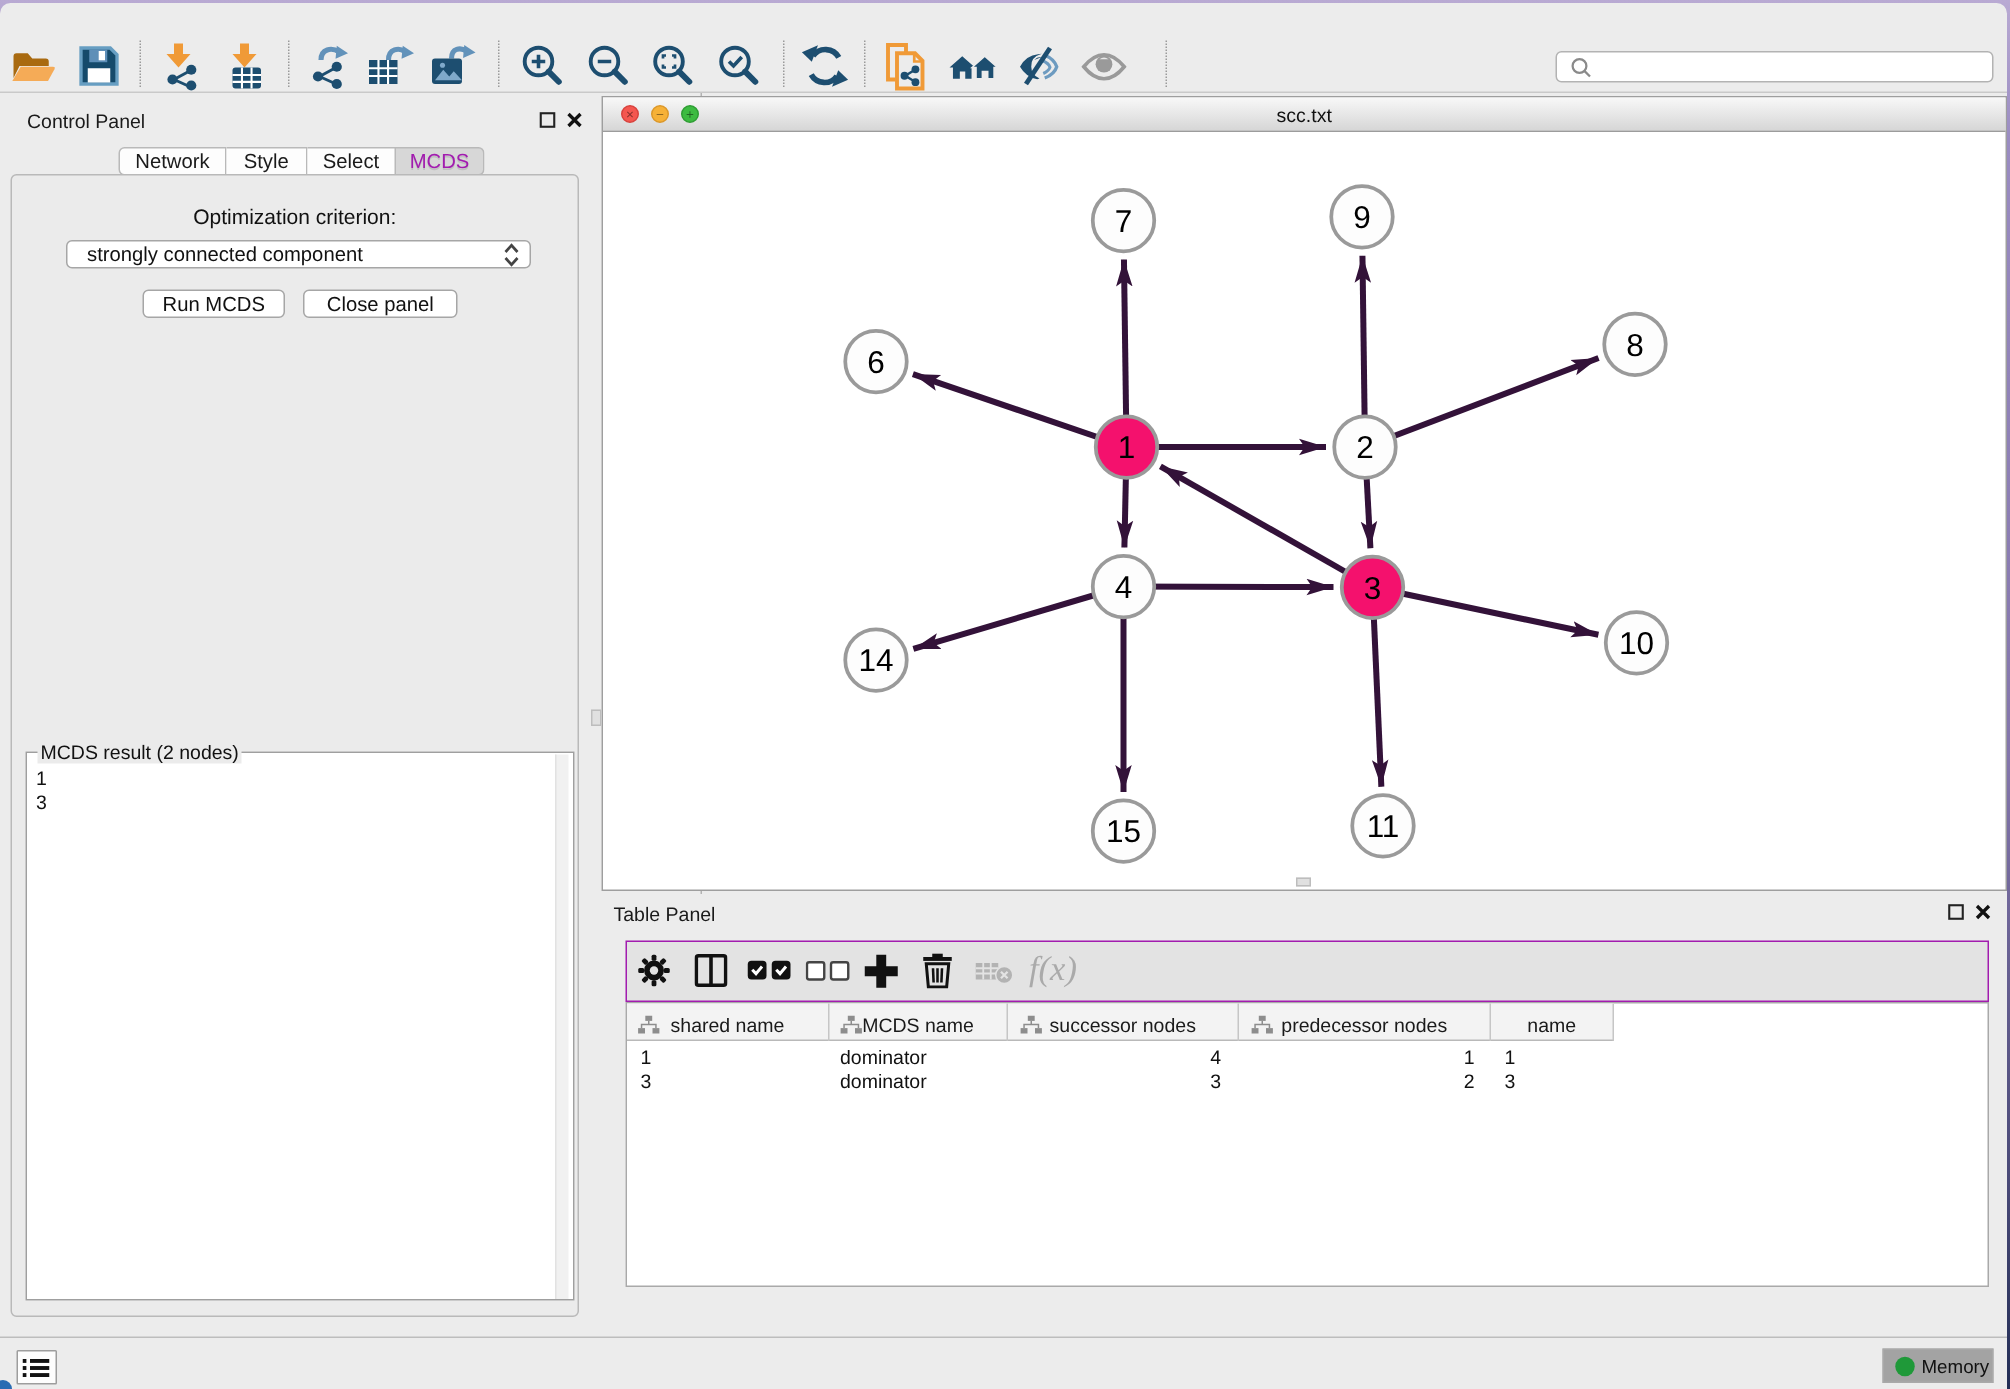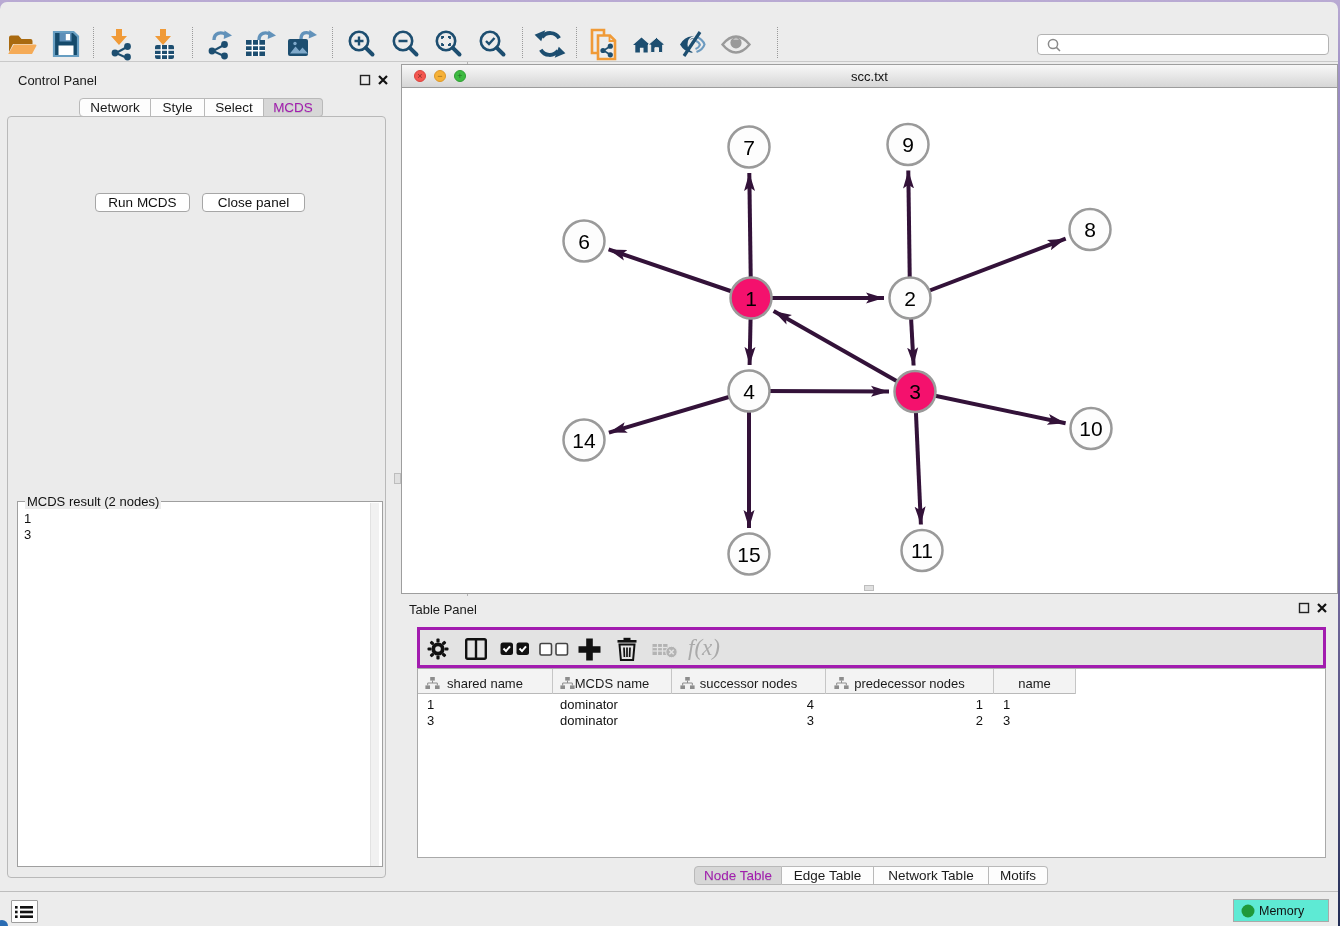--- a/index.html
+++ b/index.html
@@ -53,36 +53,36 @@
   background:#fff; border:1px solid #9e9e9e; }
 #nettitle { position:absolute; left:0; top:0; width:100%; height:23px;
   background:linear-gradient(#f8f8f8,#d6d6d6); border-bottom:1px solid #9c9c9c; }
 #nettitle .t { position:absolute; top:4px; left:0; width:100%; text-align:center;
   font-size:13px; color:#111; }
 .mac { position:absolute; top:5px; width:12px; height:12px; border-radius:50%;
   font-size:9px; line-height:11px; text-align:center; color:rgba(0,0,0,0.45); }
 #tpanel { position:absolute; left:401px; top:594px; width:937px; height:290px;
   background:#ececec; }
 #ttoolbar { position:absolute; left:16px; top:31px; width:909px; height:41px;
-  background:#e3e3e3; border:3px solid #a21caf; }
+  background:#e3e3e3; border:1px solid #a21caf; }
 #ttable { position:absolute; left:16px; top:72px; width:909px; height:190px;
   background:#fff; border:1px solid #a9a9a9; }
 #thead { position:absolute; left:0; top:0; width:658px; height:25px;
   background:#f3f3f3; border-bottom:1px solid #b9b9b9; }
 .hcell { position:absolute; top:0; height:25px; border-right:1px solid #c6c6c6;
   font-size:13px; color:#1a1a1a; text-align:center; line-height:29px; }
 .trow { position:absolute; font-size:13px; color:#111; height:16px; line-height:16px; }
 .tnum { text-align:right; }
 #btabs { position:absolute; left:293px; top:270px; display:flex; height:19px; font-size:13.5px; }
 #statusbar { position:absolute; left:0; top:889px; width:1338px; height:35px;
   background:#ececec; border-top:1px solid #bdbdbd; }
 #listbtn { position:absolute; left:11px; top:8px; width:27px; height:23px;
   background:#fdfdfd; border:1px solid #9d9d9d; border-radius:1px; }
-#membtn { position:absolute; right:9px; top:7px; width:96px; height:23px;
-  background:#5eead4; border:1px solid #a9a9a9; font-size:12.5px; color:#111; }
+#membtn { position:absolute; right:9px; top:7px; width:74px; height:23px;
+  background:#a3a3a3; border:1px solid #a9a9a9; font-size:12.5px; color:#111; }
 .wbtn { position:absolute; width:12px; height:12px; }
 </style>
 </head>
 <body>
 <div id="desk"></div>
 <div id="app">
   <div id="toolbar">
     <div class="ticon" style="left:5px;"><svg width="34" height="34" viewBox="0 0 34 34">
       <path fill="#a96a10" d="M4 27 V10.5 q0-2 2-2 h7.5 l3 3.5 h9 q2 0 2 2 V17 H8 l-4 8 z"></path>
       <path fill="#f5ab57" d="M8.8 17.5 h21.5 q1.8 0 1 1.6 L27 27 H3.2 z"></path>
@@ -223,20 +223,27 @@
     <svg class="wbtn" style="left:377px; top:12px;" viewBox="0 0 12 12">
         <path d="M2 2 L10 10 M10 2 L2 10" stroke="#111" stroke-width="2.2"></path>
       </svg>
     <div class="tabbar" style="left:79px; top:36px;">
       <div class="tab first" style="width:72px;">Network</div>
       <div class="tab" style="width:54px;text-align:center;">Style</div>
       <div class="tab" style="width:59px;">Select</div>
       <div class="tab last dis" style="width:59px;">MCDS</div>
     </div>
     <div id="cpane">
+      <div id="optlabel">Optimization criterion:</div>
+      <div id="optselect">strongly connected component
+        <svg width="12" height="16" viewBox="0 0 12 16" style="position:absolute; right:6px; top:1px;">
+          <path d="M2 6 L6 1.5 L10 6" fill="none" stroke="#444" stroke-width="1.8"></path>
+          <path d="M2 10 L6 14.5 L10 10" fill="none" stroke="#444" stroke-width="1.8"></path>
+        </svg>
+      </div>
       <div class="btn" style="left:87px; width:95px;">Run MCDS</div>
       <div class="btn" style="left:194px; width:103px;">Close panel</div>
       <div id="mcdsbox">
         <div id="mcdstext">1<br>3</div>
         <div id="mcdsscroll"></div>
       </div>
       <div id="mcdslegend">MCDS result (2 nodes)</div>
     </div>
   </div>
 
@@ -417,26 +424,20 @@
       <div class="trow" style="left:142px; top:28px;">dominator</div>
       <div class="trow tnum" style="left:296px; top:28px; width:100px;">4</div>
       <div class="trow tnum" style="left:465px; top:28px; width:100px;">1</div>
       <div class="trow" style="left:585px; top:28px;">1</div>
       <div class="trow" style="left:9px; top:44px;">3</div>
       <div class="trow" style="left:142px; top:44px;">dominator</div>
       <div class="trow tnum" style="left:296px; top:44px; width:100px;">3</div>
       <div class="trow tnum" style="left:465px; top:44px; width:100px;">2</div>
       <div class="trow" style="left:585px; top:44px;">3</div>
     </div>
-    <div id="btabs">
-      <div class="tab first dis" style="width:88px;">Node Table</div>
-      <div class="tab" style="width:92px;">Edge Table</div>
-      <div class="tab" style="width:115px;">Network Table</div>
-      <div class="tab last" style="width:59px;">Motifs</div>
-    </div>
   </div>
 
   <div class="abs" style="left:394px; top:471px; width:7px; height:11px; background:#e0e0e0; border:1px solid #bdbdbd;"></div>
   <div class="abs" style="left:864px; top:583px; width:10px; height:6px; background:#e0e0e0; border:1px solid #bdbdbd;"></div>
   <div id="statusbar">
     <div style="position:absolute; left:-4px; top:28px; width:12px; height:12px; border-radius:50%; background:#2a6cb3;"></div>
     <div id="listbtn">
         <svg width="18" height="14" viewBox="0 0 18 14" style="position:absolute;left:3px;top:4px;">
       <g fill="#111">
         <rect x="0" y="1" width="2.6" height="2.6"></rect>

